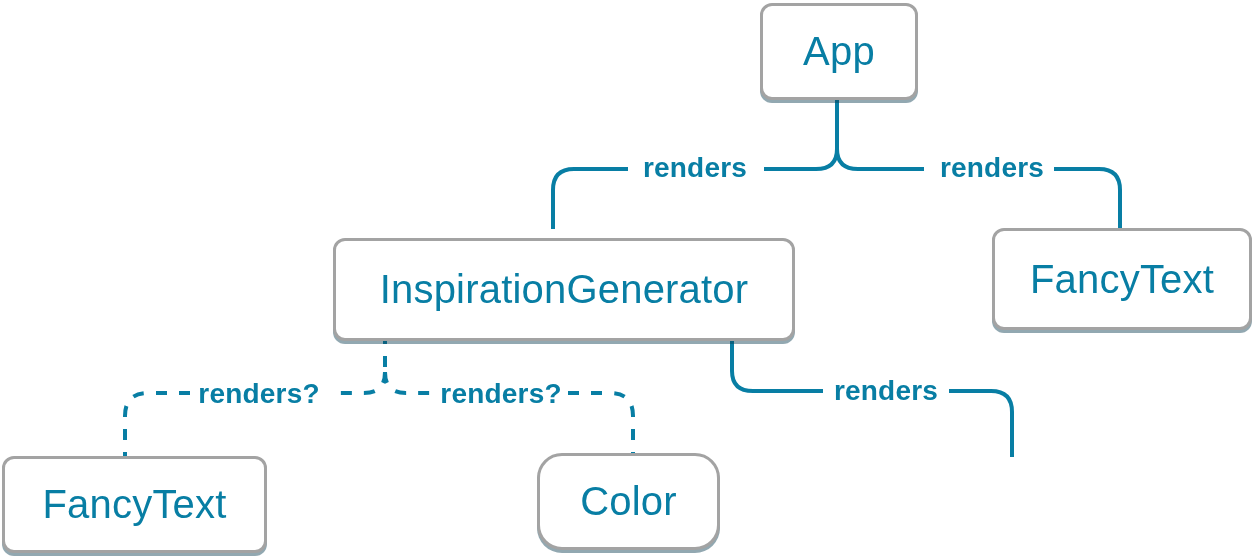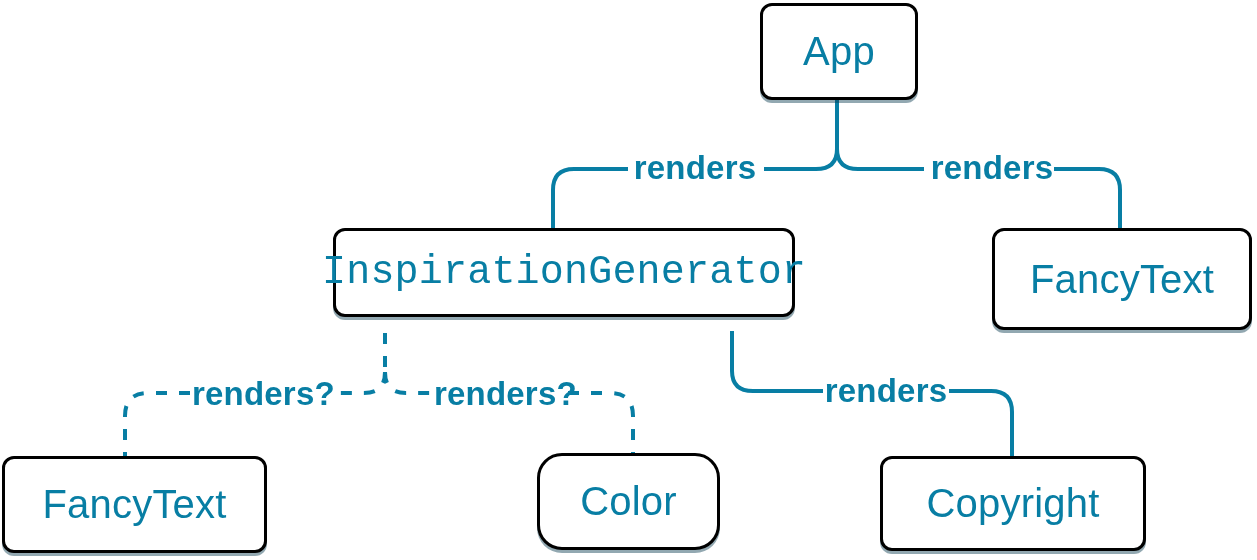--- a/index.html
+++ b/index.html
@@ -25,47 +25,47 @@
     fill: none;
     stroke: #087ea4;
     stroke-width: 4;
   }
   .edges path.dashed {
     stroke-dasharray: 11 12;
   }
   .node {
     position: absolute;
     background: #ffffff;
-    border: 3px solid #000000;
+    border: 3px solid #a3a3a3;
     border-radius: 12px;
     box-shadow: 0 3px 0 rgba(14, 62, 82, 0.45);
     display: flex;
     align-items: center;
     justify-content: center;
     color: #087ea4;
     font-size: 40px;
     font-weight: 400;
     letter-spacing: 0.2px;
     box-sizing: border-box;
     white-space: nowrap;
   }
   .node-app            { left: 760px;  top: 3px;   width: 158px; height: 97px;  }
-  .node-insp           { left: 333px;  top: 228px; width: 462px; height: 89px; font-family: Liberation Mono, monospace; }
+  .node-insp           { left: 333px;  top: 238px; width: 462px; height: 103px; }
   .node-fancy-top      { left: 992px;  top: 228px; width: 260px; height: 102px; }
   .node-fancy-bottom   { left: 2px;    top: 456px; width: 265px; height: 97px;  }
   .node-color          { left: 537px;  top: 453px; width: 183px; height: 97px; border-radius: 25px;  }
   .node-copyright      { left: 880px;  top: 456px; width: 266px; height: 95px;  }
   .edge-label {
     position: absolute;
     width: 134px;
     height: 36px;
     line-height: 36px;
     text-align: center;
     color: #087ea4;
-    font-size: 33px;
+    font-size: 28px;
     font-weight: 700;
     letter-spacing: 0.2px;
     white-space: nowrap;
   }
   .lbl-renders-left      { left: 628px; top: 150px; }
   .lbl-renders-right     { left: 925px; top: 150px; }
   .lbl-renders-copyright { left: 819px; top: 373px; }
   .lbl-rendersq-left     { left: 192px; top: 376px; }
   .lbl-rendersq-right    { left: 434px; top: 376px; }
 </style>
@@ -99,21 +99,20 @@
   <div class="node node-app">App</div>
 
   <div class="node node-insp">InspirationGenerator</div>
 
   <div class="node node-fancy-top">FancyText</div>
 
   <div class="node node-fancy-bottom">FancyText</div>
 
   <div class="node node-color">Color</div>
 
-  <div class="node node-copyright">Copyright</div>
 
   <div class="edge-label lbl-renders-left">renders</div>
 
   <div class="edge-label lbl-renders-right">renders</div>
 
   <div class="edge-label lbl-rendersq-left">renders?</div>
 
   <div class="edge-label lbl-rendersq-right">renders?</div>
 
   <div class="edge-label lbl-renders-copyright">renders</div>

